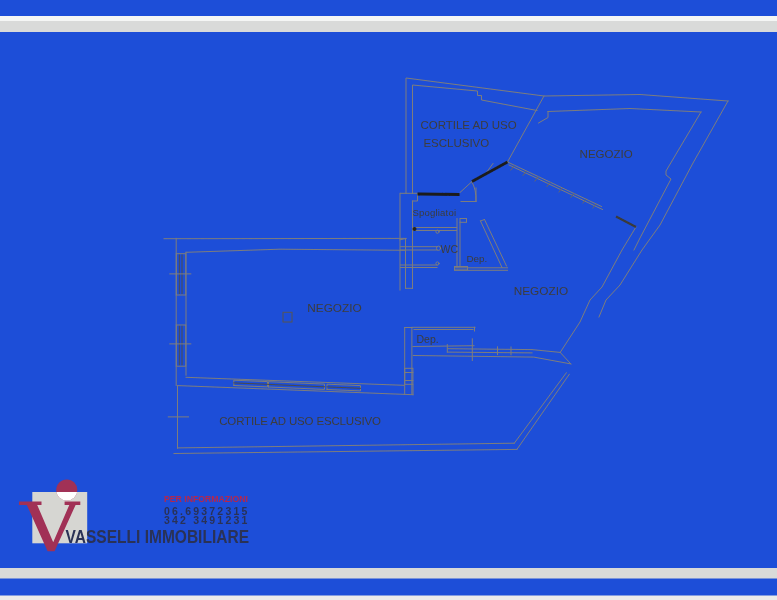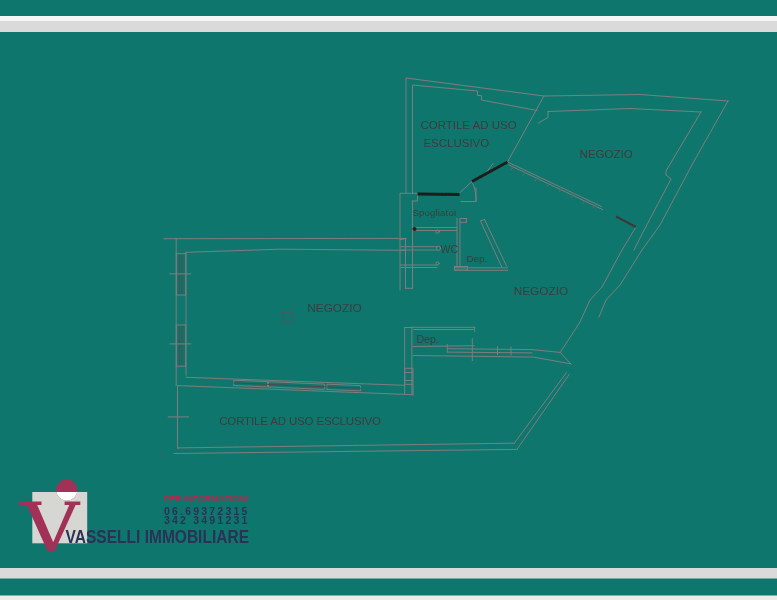--- a/index.html
+++ b/index.html
@@ -1,16 +1,16 @@
 <!DOCTYPE html>
 <html><head>
 <meta charset="utf-8">
 <style>
   html,body{margin:0;padding:0;background:#ffffff;}
-  #page{position:relative;width:777px;height:600px;background:#0f766e;overflow:hidden;
+  #page{position:relative;width:777px;height:600px;background:#1d4ed8;overflow:hidden;
         font-family:"Liberation Sans", sans-serif;}
   svg{position:absolute;left:0;top:0;}
 </style>
 </head>
 <body>
 <div id="page">
 <svg width="777" height="600" viewBox="0 0 777 600">
   <defs>
         <filter id="soft" x="-5%" y="-5%" width="110%" height="110%">
           <feGaussianBlur stdDeviation="0.32"></feGaussianBlur>

